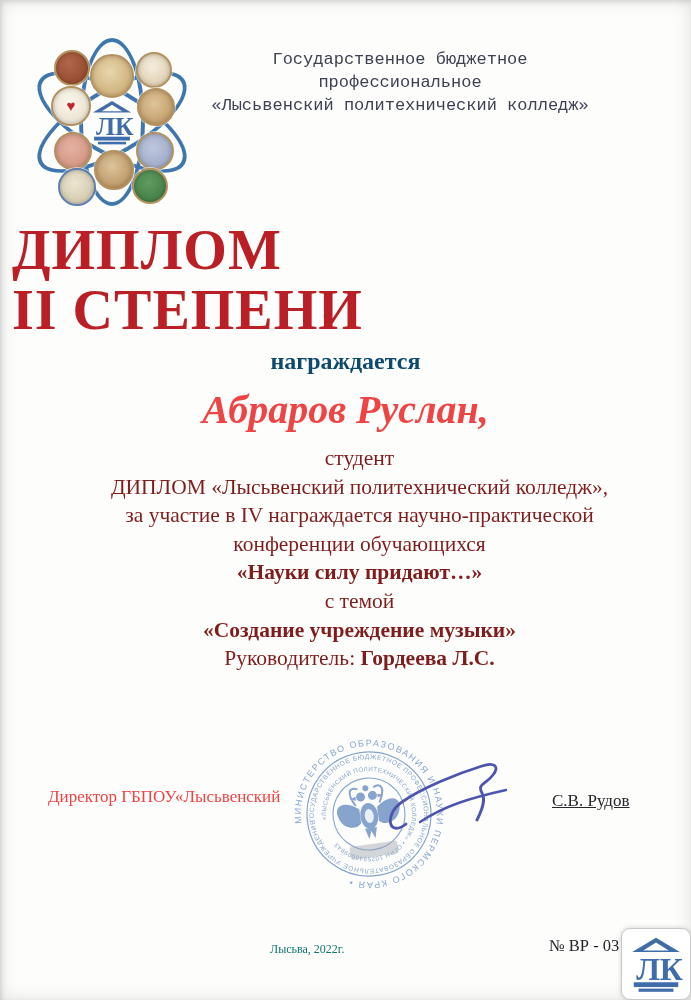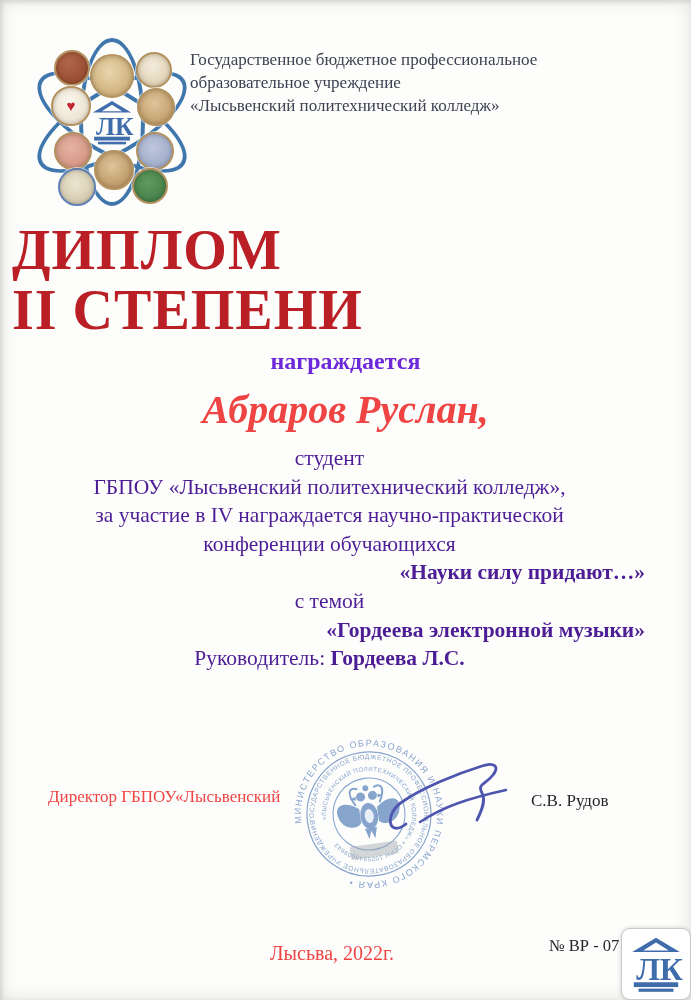--- a/index.html
+++ b/index.html
@@ -11,21 +11,21 @@
   }
   .page{
     position:absolute;left:0;top:0;width:691px;height:1000px;
     background:#fdfdfc;
     box-shadow:inset 0 0 18px rgba(90,90,90,.18), inset 2px 2px 4px rgba(60,60,60,.15);
   }
 
   
   .inst-header{
     position:absolute;left:190px;top:48px;width:420px;
-    text-align:left;font-size:17px;line-height:23px;color:#3d4152;
+    text-align:center;font-size:17px;line-height:23px;color:#3d4152;font-family:Liberation Mono, monospace;
   }
 
   
   .atom-logo{position:absolute;left:24px;top:34px;width:176px;height:176px;}
   .orbit{
     position:absolute;left:50%;top:50%;width:58px;height:160px;
     margin-left:-33px;margin-top:-84px;
     border:4px solid #3f77ad;border-radius:50%;
   }
   .orbit.o1{transform:rotate(0deg);}
@@ -53,47 +53,47 @@
     display:flex;align-items:center;justify-content:center;
   }
 
   
   .diploma-title{
     position:absolute;left:12px;top:220px;width:691px;
     color:#bb1f26;font-weight:bold;font-size:56px;line-height:60px;letter-spacing:1px;
   }
   .award-label{
     position:absolute;left:0;top:348px;width:691px;text-align:center;
-    color:#6d28d9;font-weight:bold;font-size:24px;
+    color:#0c4a6e;font-weight:bold;font-size:24px;
   }
   .recipient{
     position:absolute;left:0;top:386px;width:691px;text-align:center;
     color:#ef4444;font-style:italic;font-weight:bold;font-size:40px;
   }
 
   
   .body-text{
-    position:absolute;left:14px;top:444px;width:631px;text-align:center;
-    color:#4c1d95;font-size:21.5px;line-height:28.6px;
-  }
-  .body-text .bold{font-weight:bold;text-align:right;}
+    position:absolute;left:44px;top:444px;width:631px;text-align:center;
+    color:#7f1d1d;font-size:21.5px;line-height:28.6px;
+  }
+  .body-text .bold{font-weight:bold;}
 
   
   .director-label{
     position:absolute;left:48px;top:786px;width:240px;
     font-size:17px;line-height:21px;color:#ef4444;
   }
   .director-name{
-    position:absolute;left:531px;top:791px;font-size:17px;color:#26262c;
+    position:absolute;left:552px;top:791px;font-size:17px;color:#26262c;text-decoration:underline;
   }
   .stamp{position:absolute;left:293px;top:738px;width:152px;height:152px;transform:rotate(-8deg);opacity:.92;}
   .signature{position:absolute;left:378px;top:758px;width:170px;height:95px;}
 
   
-  .place-date{position:absolute;left:270px;top:942px;font-size:20px;color:#ef4444;text-align:right;}
+  .place-date{position:absolute;left:270px;top:942px;font-size:12px;color:#0f766e;text-align:right;}
   .diploma-number{position:absolute;left:549px;top:936px;font-size:16.5px;color:#26262c;}
   .corner-emblem{
     position:absolute;right:0px;bottom:0px;width:68px;height:70px;
     background:#fff;border:1px solid #c9c9c9;border-radius:9px;
     box-shadow:0 0 5px rgba(0,0,0,.18);
     display:flex;align-items:center;justify-content:center;
   }
   .temple-text{font-family:"Liberation Serif",serif;font-weight:bold;}
 </style>
 </head>
@@ -121,40 +121,39 @@
         <polygon points="34,9 18,19 50,19" fill="#fdfdfc"></polygon>
         <text class="temple-text" x="9" y="56" font-size="40" fill="#3f6cab">ЛК</text>
         <rect x="6" y="59" width="56" height="6" fill="#3f6cab"></rect>
         <rect x="12" y="67" width="44" height="4" fill="#3f6cab"></rect>
       </svg>
     </div>
   </div>
 
   <div class="inst-header">
     <div>Государственное бюджетное профессиональное</div>
-    <div>образовательное учреждение</div>
     <div>«Лысьвенский политехнический колледж»</div>
   </div>
 
   <div class="diploma-title">
     <div>ДИПЛОМ</div>
     <div>II СТЕПЕНИ</div>
   </div>
 
   <div class="award-label">награждается</div>
   <div class="recipient">Абраров Руслан,</div>
 
   <div class="body-text">
     <div>студент</div>
-    <div>ГБПОУ «Лысьвенский политехнический колледж»,</div>
+    <div>ДИПЛОМ «Лысьвенский политехнический колледж»,</div>
     <div>за участие в IV награждается научно-практической</div>
     <div>конференции обучающихся</div>
     <div class="bold">«Науки силу придают…»</div>
     <div>с темой</div>
-    <div class="bold">«Гордеева электронной музыки»</div>
+    <div class="bold">«Создание учреждение музыки»</div>
     <div><span>Руководитель:</span>&nbsp;<span class="bold">Гордеева Л.С.</span></div>
   </div>
 
   <div class="director-label">
     <div>Директор ГБПОУ«Лысьвенский</div>
   </div>
 
   <div class="stamp">
     <svg width="152" height="152" viewBox="0 0 152 152">
       <defs>
@@ -195,21 +194,21 @@
   <div class="signature">
     <svg width="170" height="95" viewBox="0 0 170 95">
       <path d="M28,66 C10,80 6,56 24,44 C44,30 78,16 104,8 C116,4 122,8 115,17 C107,27 99,26 104,35 C108,42 104,52 99,62" fill="none" stroke="#4d55ae" stroke-width="2.8" stroke-linecap="round"></path>
       <path d="M42,64 C66,48 92,40 128,32" fill="none" stroke="#4d55ae" stroke-width="2.4" stroke-linecap="round"></path>
     </svg>
   </div>
 
   <div class="director-name">С.В. Рудов</div>
 
   <div class="place-date">Лысьва, 2022г.</div>
-  <div class="diploma-number">№ ВР - 07</div>
+  <div class="diploma-number">№ ВР - 03</div>
 
   <div class="corner-emblem">
     <svg width="54" height="58" viewBox="0 0 68 72">
       <polygon points="34,3 4,21 64,21" fill="#3f6cab"></polygon>
       <polygon points="34,9 18,19 50,19" fill="#ffffff"></polygon>
       <text class="temple-text" x="9" y="56" font-size="40" fill="#3f6cab">ЛК</text>
       <rect x="6" y="59" width="56" height="6" fill="#3f6cab"></rect>
       <rect x="12" y="67" width="44" height="4" fill="#3f6cab"></rect>
     </svg>
   </div>

